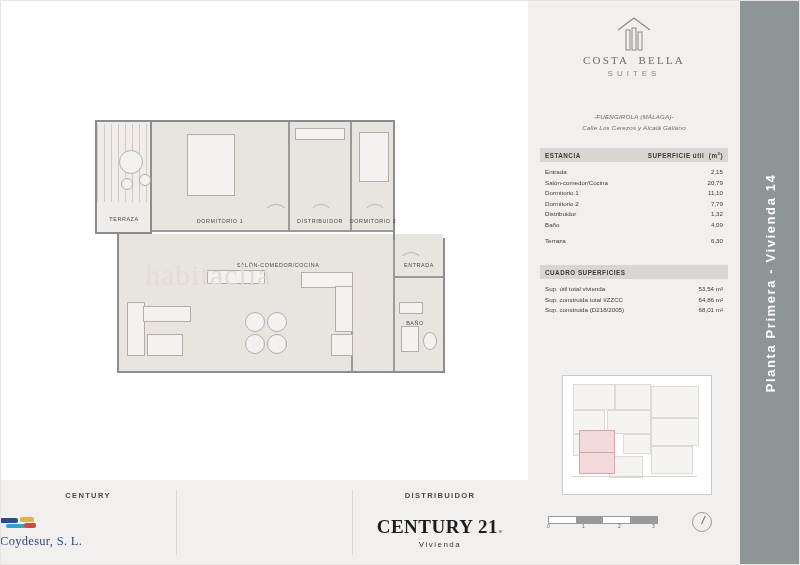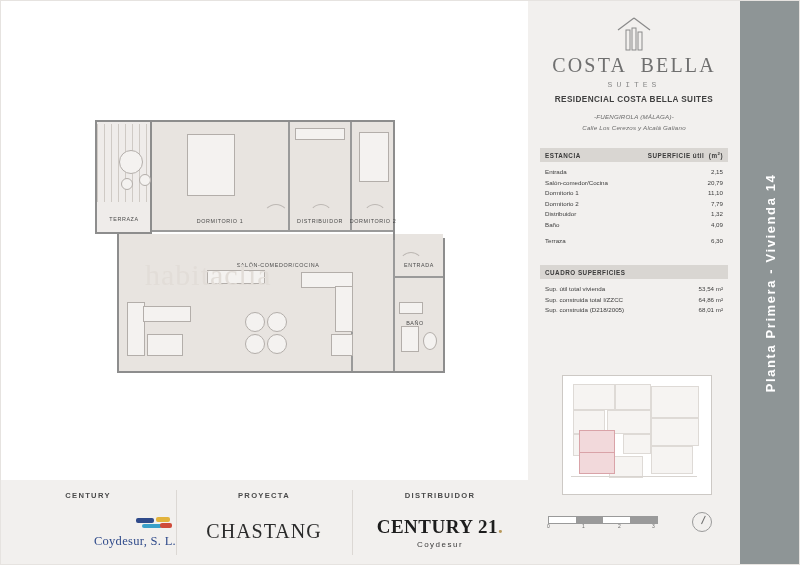--- a/index.html
+++ b/index.html
@@ -69,24 +69,24 @@
   
   .panel{
     position:absolute;left:528px;top:0;width:212px;height:565px;
     background:#f2f0ee;
   }
   .logo-wrap{
     position:absolute;left:0;top:16px;width:212px;text-align:center;
   }
   .logo-title{
     font-family:"Liberation Serif", serif;
-    font-size:20px;letter-spacing:2.2px;color:#6f6f6f;
+    font-size:11px;letter-spacing:2.2px;color:#6f6f6f;
   }
   .logo-sub{
-    font-family:Liberation Mono, monospace;
+    font-family:Liberation Sans, sans-serif;
     font-size:8px;letter-spacing:4px;color:#8a8a8a;margin-top:3px;
   }
   .resid{
     position:absolute;left:0;top:95px;width:212px;text-align:center;
     font-size:8.2px;font-weight:bold;letter-spacing:.4px;color:#404040;
   }
   .addr1{
     position:absolute;left:0;top:113px;width:212px;text-align:center;
     font-size:6.2px;font-style:italic;color:#6a6a6a;letter-spacing:.2px;
   }
@@ -174,21 +174,21 @@
     position:absolute;top:0;height:85px;
   }
   .bcell .cap{
     position:absolute;top:11px;left:0;width:100%;text-align:center;
     font-size:7.6px;font-weight:bold;letter-spacing:1.3px;color:#4a4a4a;
   }
   .bsep{
     position:absolute;top:10px;width:1px;height:65px;background:#dcd8d4;
   }
   .coydesur{
-    position:absolute;top:34px;left:0;width:100%;text-align:right;
+    position:absolute;top:34px;left:0;width:100%;text-align:left;
   }
   .coy-mark{
     display:inline-block;width:40px;height:16px;position:relative;vertical-align:middle;
   }
   .coy-mark i{position:absolute;display:block;border-radius:2px;}
   .coy-name{
     display:block;margin-top:2px;
     font-family:"Liberation Serif", serif;
     font-size:12.5px;color:#2f4a8a;letter-spacing:.3px;
   }
@@ -307,21 +307,20 @@
         <rect x="18" y="12" width="4" height="22" stroke="#8a8a8a" stroke-width="1" fill="none"></rect>
         <rect x="24" y="16" width="4" height="18" stroke="#8a8a8a" stroke-width="1" fill="none"></rect>
       </svg>
       <div class="logo-title">
         <span>COSTA</span>
         &nbsp;<span>BELLA</span>
       </div>
       <div class="logo-sub">SUITES</div>
     </div>
 
-    <div class="resid">RESIDENCIAL COSTA BELLA SUITES</div>
     <div class="addr1">-FUENGIROLA (MÁLAGA)-</div>
     <div class="addr2">Calle Los Cerezos y Alcalá Galiano</div>
 
     <div class="tbl" style="top:148px;">
       <div class="tbl-head">
         <div class="l">ESTANCIA</div>
         <div class="r">SUPERFICIE útil&nbsp; (m<span class="sup">2</span>)</div>
       </div>
       <div class="tbl-body">
         <div class="row">
@@ -418,26 +417,22 @@
         <span class="coy-mark">
           <i style="left:0;top:2px;width:18px;height:5px;background:#2f4a8a;"></i>
           <i style="left:6px;top:8px;width:20px;height:4px;background:#3aa0c9;"></i>
           <i style="left:20px;top:1px;width:14px;height:5px;background:#e2b33c;"></i>
           <i style="left:24px;top:7px;width:12px;height:5px;background:#cf4b3a;"></i>
         </span>
         <span class="coy-name">Coydesur, S. L.</span>
       </div>
     </div>
 
-    <div class="bcell" style="left:176px;width:176px;">
-      <div class="cap">PROYECTA</div>
-      <div class="chastang">CHASTANG</div>
-    </div>
 
     <div class="bcell" style="left:352px;width:176px;">
       <div class="cap">DISTRIBUIDOR</div>
       <div class="century"><span>CENTURY 21</span><span class="dot">.</span></div>
-      <div class="turquesa">Coydesur</div>
+      <div class="turquesa">Vivienda</div>
     </div>
   </div>
 
   <div class="outer-border"></div>
 </div>
 
 </body></html>

